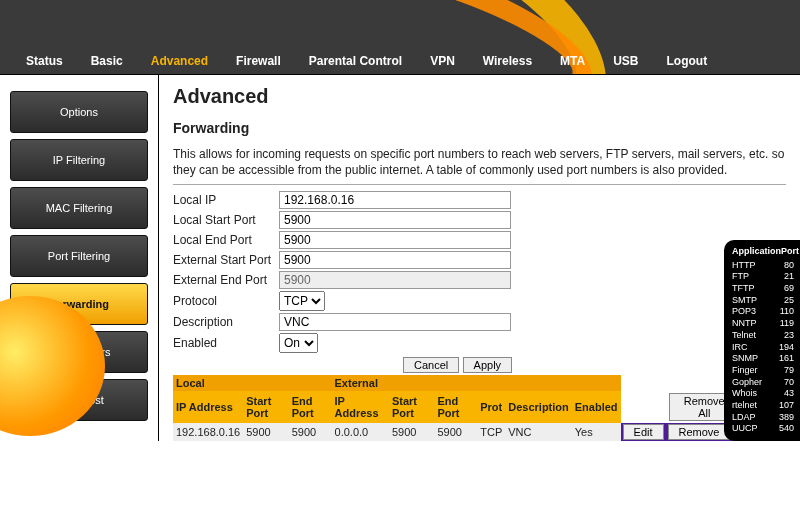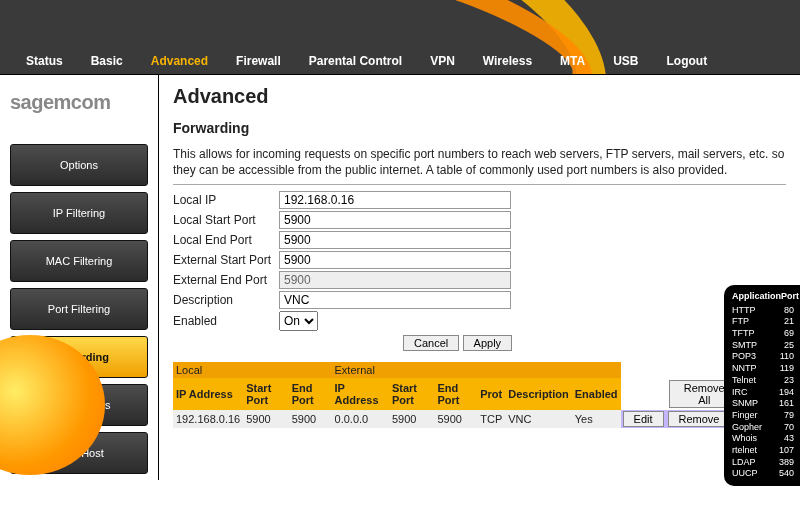--- a/index.html
+++ b/index.html
@@ -122,57 +122,56 @@
   .form-row label { width: 106px; }
   .form-row input[type=text] {
     height: 18px;
     font-size: 12px;
     padding: 1px 4px;
     border: 1px solid #999;
   }
   .form-row input.wide { width: 232px; }
   .form-row input.locked { background: #eee; color: #666; }
   .form-row select { font-size: 12px; height: 20px; }
-  .btnrow { text-align: left; padding-left: 230px; margin: 4px 0 11px 0; }
+  .btnrow { text-align: left; padding-left: 230px; margin: 4px 0 2px 0; }
   button.small {
     font-size: 11px;
     padding: 1px 10px;
     background: #efefef;
     border: 1px solid #888;
     cursor: pointer;
   }
   
   table.fw {
     border-collapse: collapse;
     font-size: 11px;
     width: 570px;
   }
   table.fw th, table.fw td {
     padding: 2px 3px;
     text-align: left;
     border: 0;
   }
-  .section-head-row th { background: #f0a000; font-weight: normal; }
+  .section-head-row th { background: #f0a000; font-weight: bold; }
   .col-head-row th { background: #f9b400; font-weight: bold; }
   .data-row td { background: #eee; }
-  .data-row td.btn-cell { background: #c4b5fd; padding: 1px 2px; }
+  .data-row td.btn-cell { background: #4c1d95; padding: 1px 2px; }
   
   .portbox {
     position: absolute;
     top: 240px;
     right: 0;
     background: #000;
     color: #fff;
     font-size: 9px;
     padding: 6px 6px 6px 8px;
     border-top-left-radius: 10px;
     border-bottom-left-radius: 10px;
     line-height: 1.3;
     width: 76px;
-    margin-top: 45px;
   }
   .portbox .hdr { font-weight: bold; display: flex; justify-content: space-between; margin-bottom: 2px; }
   .portbox .r { display: flex; justify-content: space-between; }
 </style>
 </head>
 <body>
 
 <div class="banner">
   <div class="swoosh"></div>
   <div class="swoosh2"></div>
@@ -186,21 +185,20 @@
     <span>Wireless</span>
     <span>MTA</span>
     <span>USB</span>
     <span>Logout</span>
   </div>
 </div>
 <div class="divider"></div>
 
 <div class="wrap">
   <div class="side">
-    <div class="logo">sagemcom</div>
     <div class="sidebtn">Options</div>
     <div class="sidebtn">IP Filtering</div>
     <div class="sidebtn">MAC Filtering</div>
     <div class="sidebtn">Port Filtering</div>
     <div class="sidebtn active">Forwarding</div>
     <div class="sidebtn">Port Triggers</div>
     <div class="sidebtn">DMZ Host</div>
     <div class="blob"></div>
   </div>
   <div class="vdiv"></div>
@@ -222,20 +220,26 @@
       <label>Local End Port</label>
       <input type="text" class="wide" value="5900" style="">
     </div>
     <div class="form-row">
       <label>External Start Port</label>
       <input type="text" class="wide" value="5900" style="">
     </div>
     <div class="form-row">
       <label>External End Port</label>
       <input type="text" class="wide locked" readonly="" value="5900" style="">
+    </div>
+    <div class="form-row">
+      <label>Protocol</label>
+      <select>
+        <option>TCP</option>
+      </select>
     </div>
     <div class="form-row">
       <label>Description</label>
       <input type="text" class="wide" value="VNC" style="">
     </div>
     <div class="form-row">
       <label>Enabled</label>
       <select>
         <option>On</option>
       </select>

